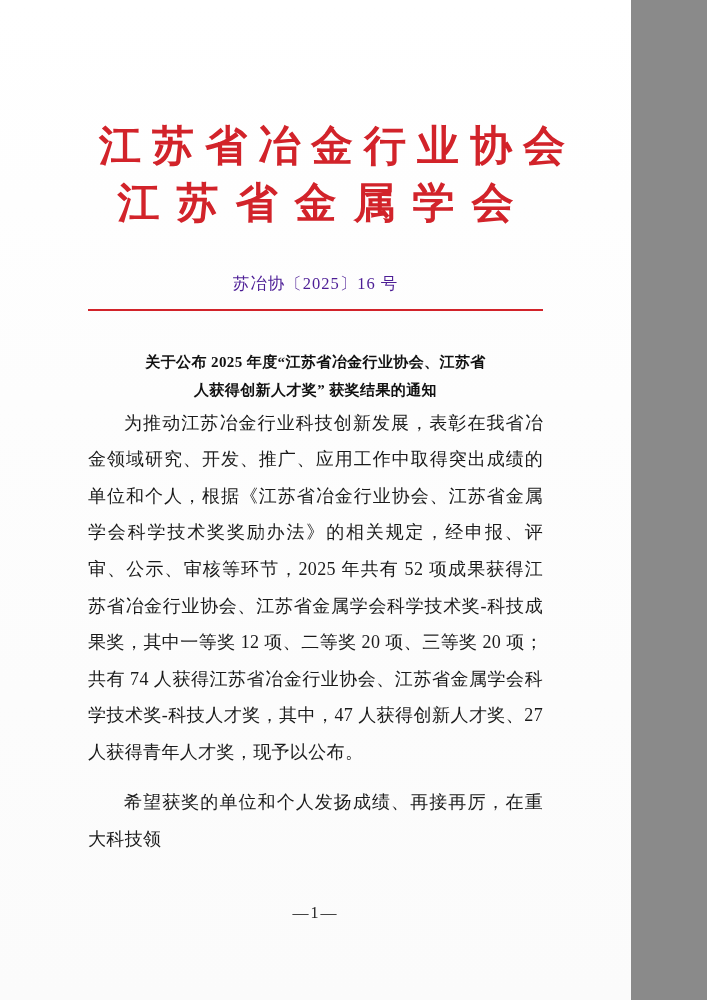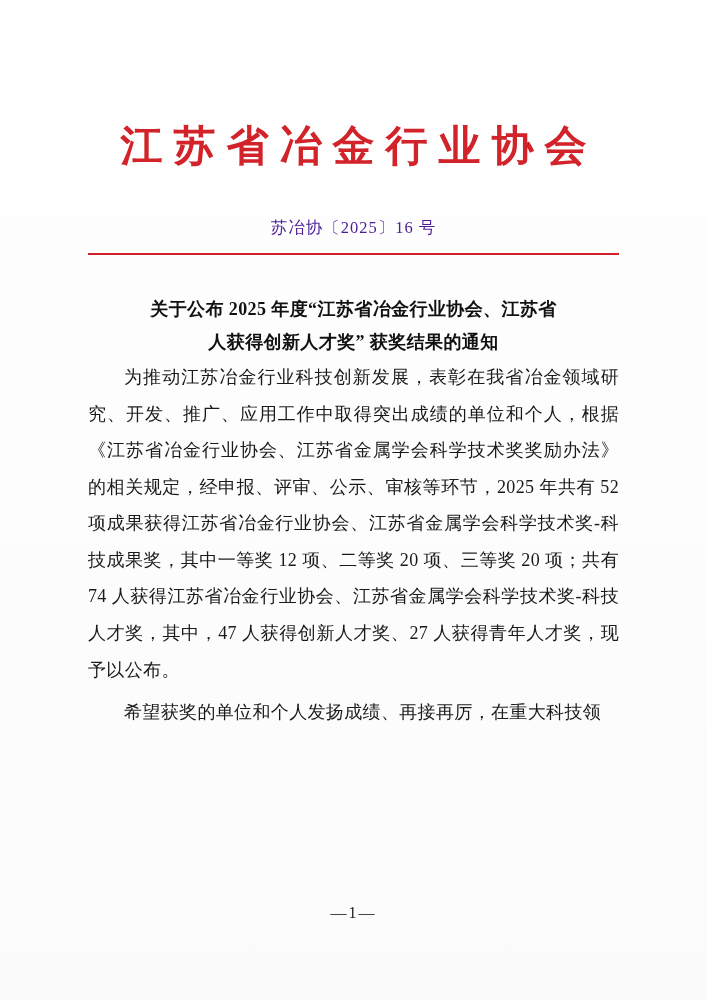--- a/index.html
+++ b/index.html
@@ -2,21 +2,21 @@
 <html><head>
 <meta charset="utf-8">
 <style>
   html, body {
     margin: 0;
     padding: 0;
     background: #8a8a8a;
   }
   .page {
     position: relative;
-    width: 707px;
+    width: 631px;
     height: 1000px;
     background: #ffffff;
     box-sizing: border-box;
     overflow: hidden;
     font-family: "Liberation Serif", "DejaVu Serif", serif;
     color: #1a1a1a;
   }
   
   .paper-tint {
     position: absolute;
@@ -61,21 +61,21 @@
     margin-top: 14px;
     height: 2px;
     background: #d2232a;
     width: 100%;
   }
 
   .title {
     margin-top: 38px;
     text-align: center;
     font-weight: bold;
-    font-size: 18px;
+    font-size: 15px;
     line-height: 1.85;
     letter-spacing: 0.4px;
     color: #111;
   }
 
   .salutation {
     margin-top: 34px;
     font-size: 18px;
     letter-spacing: 0.6px;
     line-height: 1.9;
@@ -84,21 +84,21 @@
   .body-text p {
     margin: 0;
     font-size: 18px;
     line-height: 2.03;
     letter-spacing: 0.35px;
     text-align: justify;
     text-justify: inter-ideograph;
     text-indent: 2em;
   }
   .body-text p + p {
-    margin-top: 6px;
+    margin-top: 14px;
   }
 
   .page-number {
     position: absolute;
     left: 0;
     right: 0;
     bottom: 78px;
     text-align: center;
     font-size: 16px;
     letter-spacing: 2px;
@@ -108,20 +108,21 @@
 </head>
 <body>
 
 <div class="page">
   <div class="paper-tint"></div>
 
   <div class="content">
 
     <div class="letterhead">
       <div class="lh-line first">江苏省冶金行业协会</div>
+      <div class="lh-line second">江苏省金属学会</div>
     </div>
 
     <div class="doc-number">苏冶协〔2025〕16 号</div>
 
     <div class="red-rule"></div>
 
     <div class="title">
       <div>关于公布 2025 年度“江苏省冶金行业协会、江苏省</div>
       <div>人获得创新人才奖” 获奖结果的通知</div>
     </div>

